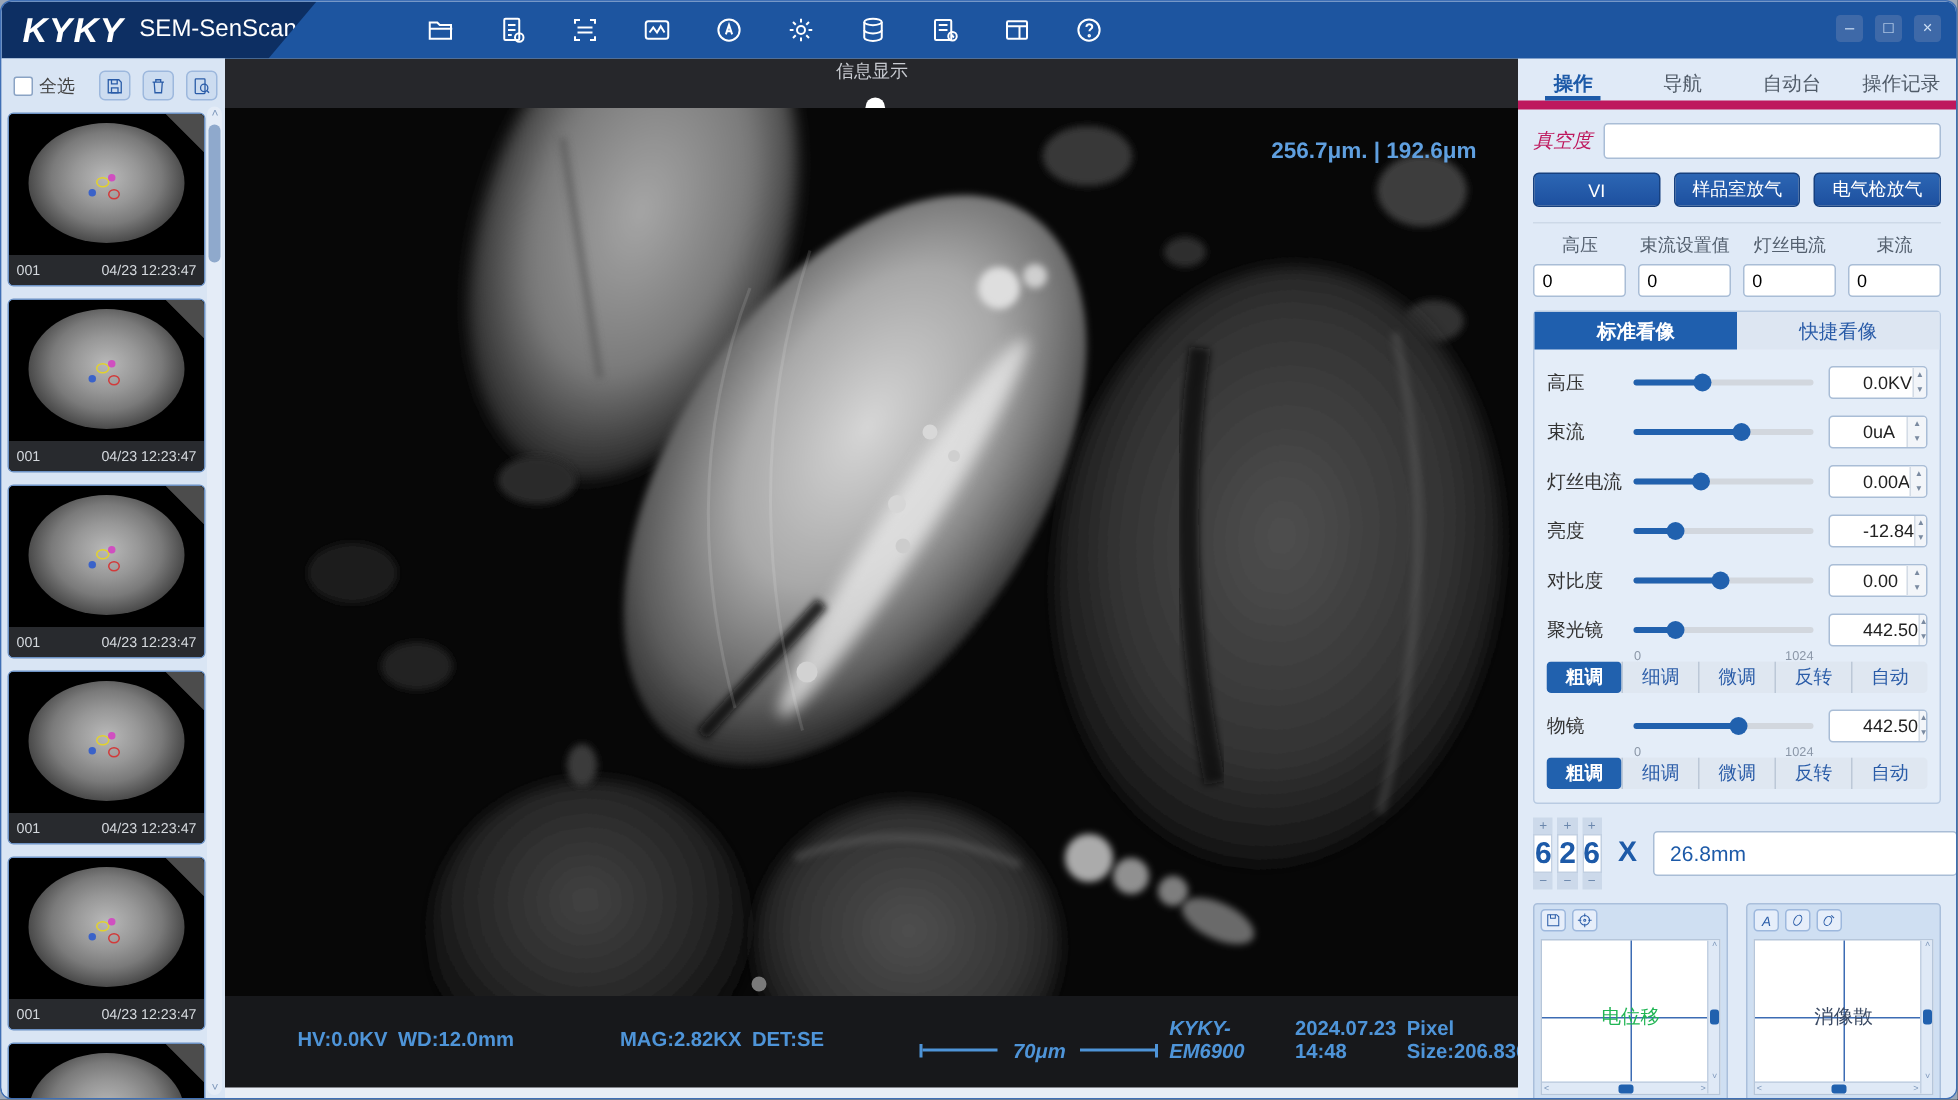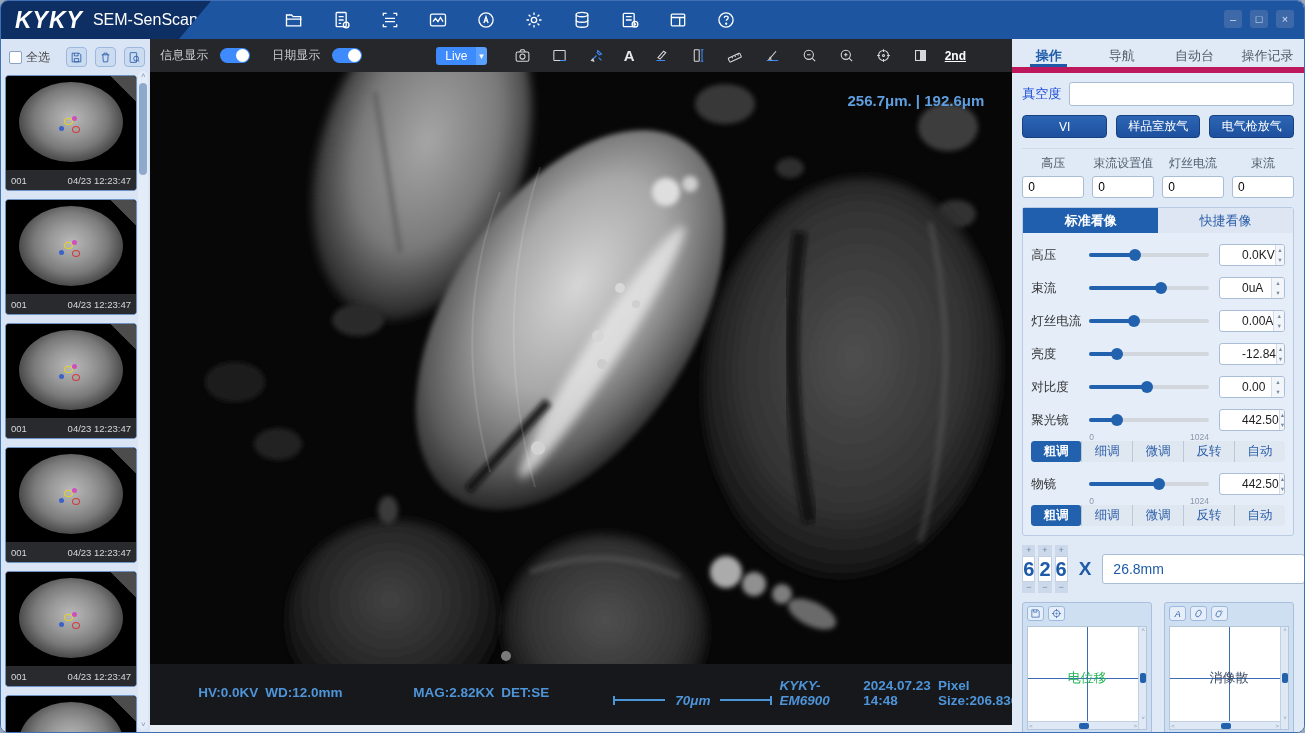--- a/index.html
+++ b/index.html
@@ -44,21 +44,21 @@
   .ct .d3 { left:66px; top:40px; width:5px; height:5px; background:#d04fc0; }
   .ct .d4 { left:53px; top:50px; width:5px; height:5px; background:#3a62c9; }
   .thumb-cap { height:20px; background:rgba(43,46,50,.92); color:#d4d8dd; font-size:9.5px;
                display:flex; align-items:center; justify-content:space-between; padding:0 5px; }
   .side-scroll { position:absolute; right:2px; top:32px; bottom:4px; width:10px; background:#e4ecf7; border-radius:5px; }
   .side-scroll .arr { position:absolute; left:0; width:10px; height:10px; color:#7d97ba; font-size:8px; text-align:center; line-height:10px; }
   .side-scroll .thumbbar { position:absolute; left:1px; top:12px; width:8px; height:92px; background:#8fa9cc; border-radius:4px; }
 
   
   .viewer { width:862px; display:flex; flex-direction:column; background:#26272b; }
-  .vtoolbar { height:33px; display:flex; align-items:center; color:#ccc; font-size:12px; padding:0 10px; gap:8px; }
+  .vtoolbar { height:33px; display:flex; align-items:center; color:#ccc; font-size:12px; padding:0 10px; gap:8px;flex-direction:column; }
   .tog-label { color:#c9ccd2; }
   .toggle { width:30px; height:15px; border-radius:8px; background:#3d8bfd; position:relative; margin:0 14px 0 4px; cursor:pointer; }
   .toggle::after { content:""; position:absolute; right:1px; top:1px; width:13px; height:13px; background:#fff; border-radius:50%; }
   .live-group { display:flex; margin-left:52px; cursor:pointer; }
   .live-btn { background:#3d8bfd; color:#fff; font-size:12px; padding:2px 9px; border-radius:3px 0 0 3px; }
   .live-caret { background:#5aa0fd; color:#fff; font-size:9px; padding:4px 3px 0 3px; border-radius:0 3px 3px 0; }
   .vicons { display:flex; align-items:center; gap:17px; margin-left:18px; }
   .vicon { width:20px; height:20px; display:flex; align-items:center; justify-content:center; cursor:pointer; }
   .vicon svg { width:17px; height:17px; stroke:#d8d8d8; fill:none; stroke-width:1.5; }
   .vicon .acc { stroke:#3d8bfd; }
@@ -77,21 +77,21 @@
   .sb-text { padding:0 10px; }
   .bottom-strip { height:7px; background:#e9eef5; }
 
   
   .rightpanel { width:293px; background:#e0eaf7; padding:0 10px; overflow:hidden; }
   .rtabs { display:flex; height:34px; border-bottom:6px solid #be185d; margin:0 -10px;justify-content:center; }
   .rtab { flex:1; text-align:center; line-height:34px; font-size:13px; color:#505b68; cursor:pointer; position:relative; }
   .rtab.active { color:#1d5aa8; font-weight:bold; }
   .rtab.active::after { content:""; position:absolute; left:18px; right:18px; bottom:0; height:3px; background:#1d5aa8; }
   .vac-row { display:flex; align-items:center; margin-top:9px; gap:8px; }
-  .vac-label { font-size:13px; color:#1d4ed8; white-space:nowrap; }
+  .vac-label { font-size:13px; color:#be185d; white-space:nowrap;font-style:italic; }
   .vac-input { flex:1; height:24px; border:1px solid #a9bdd6; border-radius:3px; background:#fff; font-size:12px; padding:0 6px; }
   .btn-row { display:flex; gap:9px; margin-top:9px; }
   .dbtn { flex:1; height:23px; background:linear-gradient(#2c66b4,#1d509f); border:1px solid #16407f; border-radius:4px;
           color:#fff; font-size:12px; display:flex; align-items:center; justify-content:center; cursor:pointer; }
   .readouts { display:flex; gap:8px; margin-top:10px; border-top:1px solid #cdd9e8; padding-top:6px; }
   .ro { flex:1; display:flex; flex-direction:column; align-items:center; gap:4px; }
   .ro-label { font-size:12px; color:#54606f; white-space:nowrap; }
   .ro-input { width:100%; height:22px; border:1px solid #a9bdd6; border-radius:3px; background:#fff; font-size:12px; padding:0 5px; }
 
   .imgbox { margin-top:9px; border:1px solid #b9cbe2; border-radius:3px; background:#e4edf8; }

